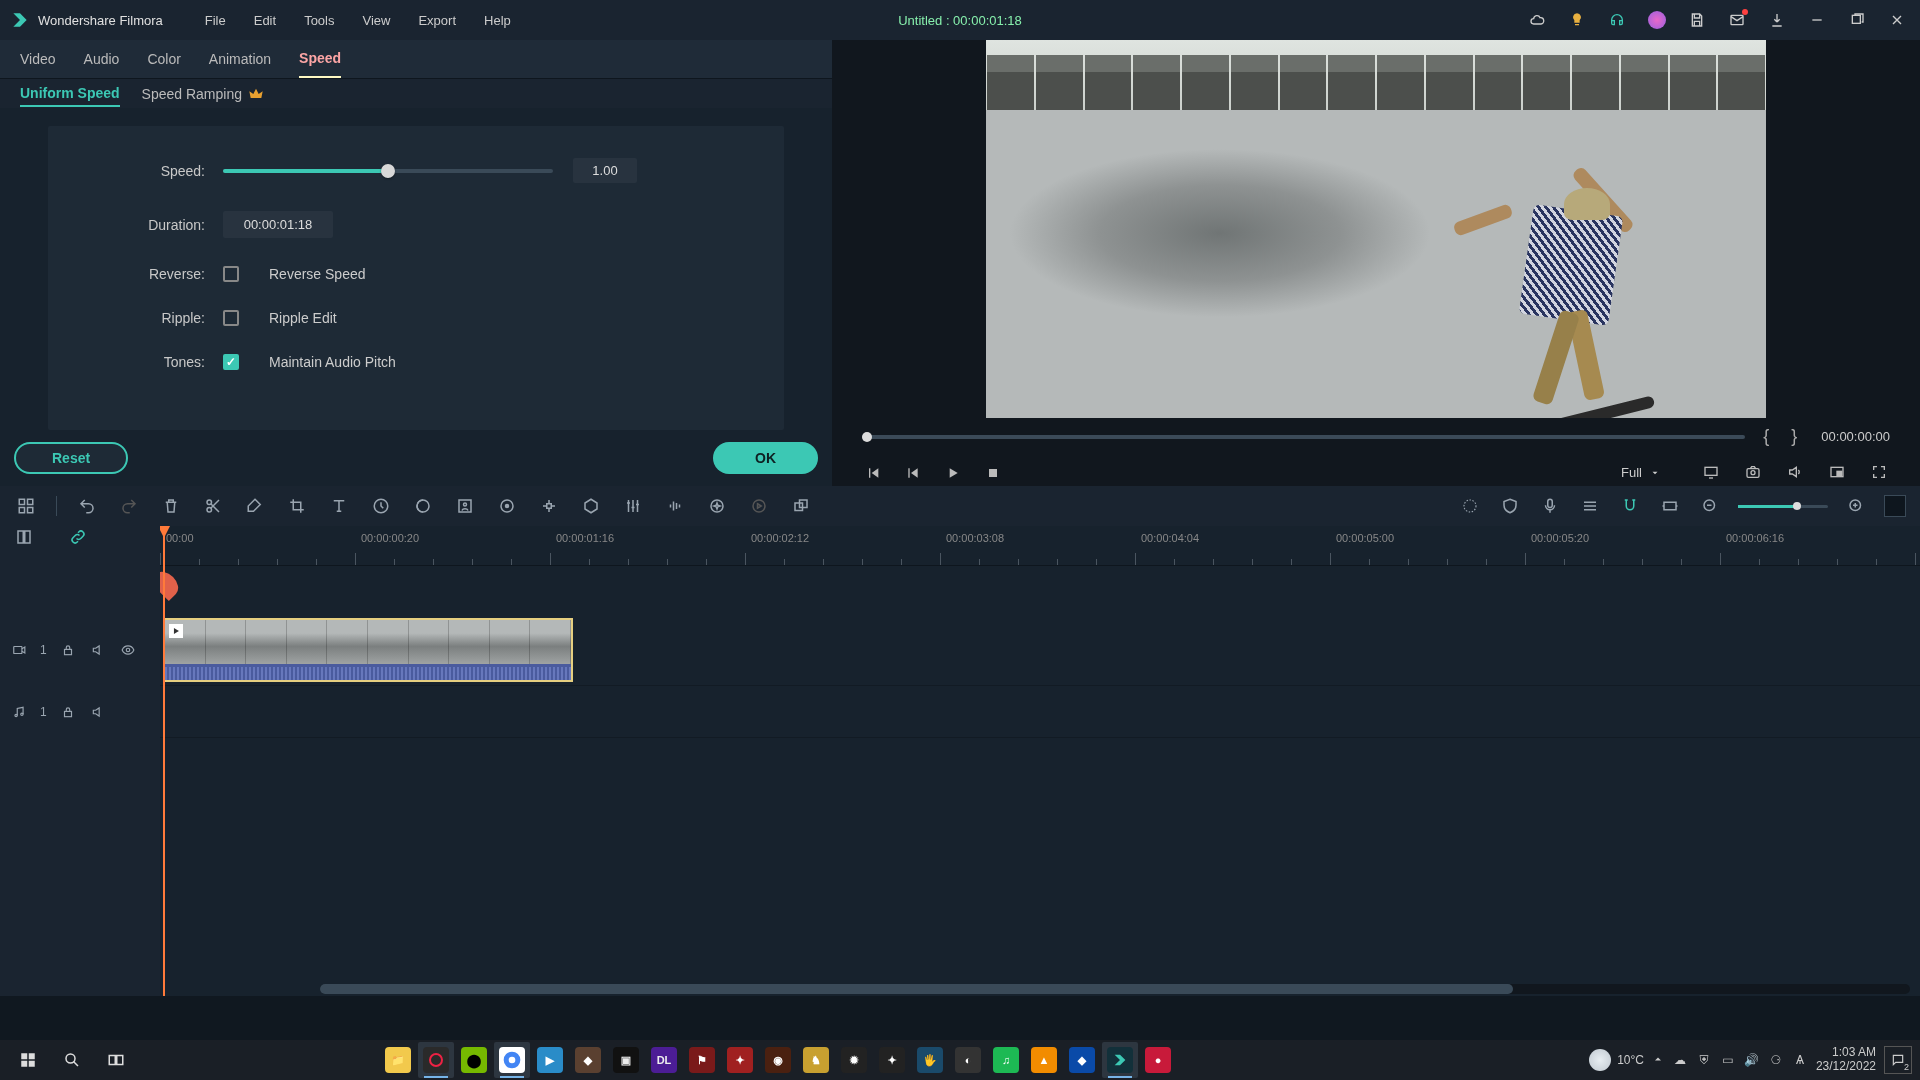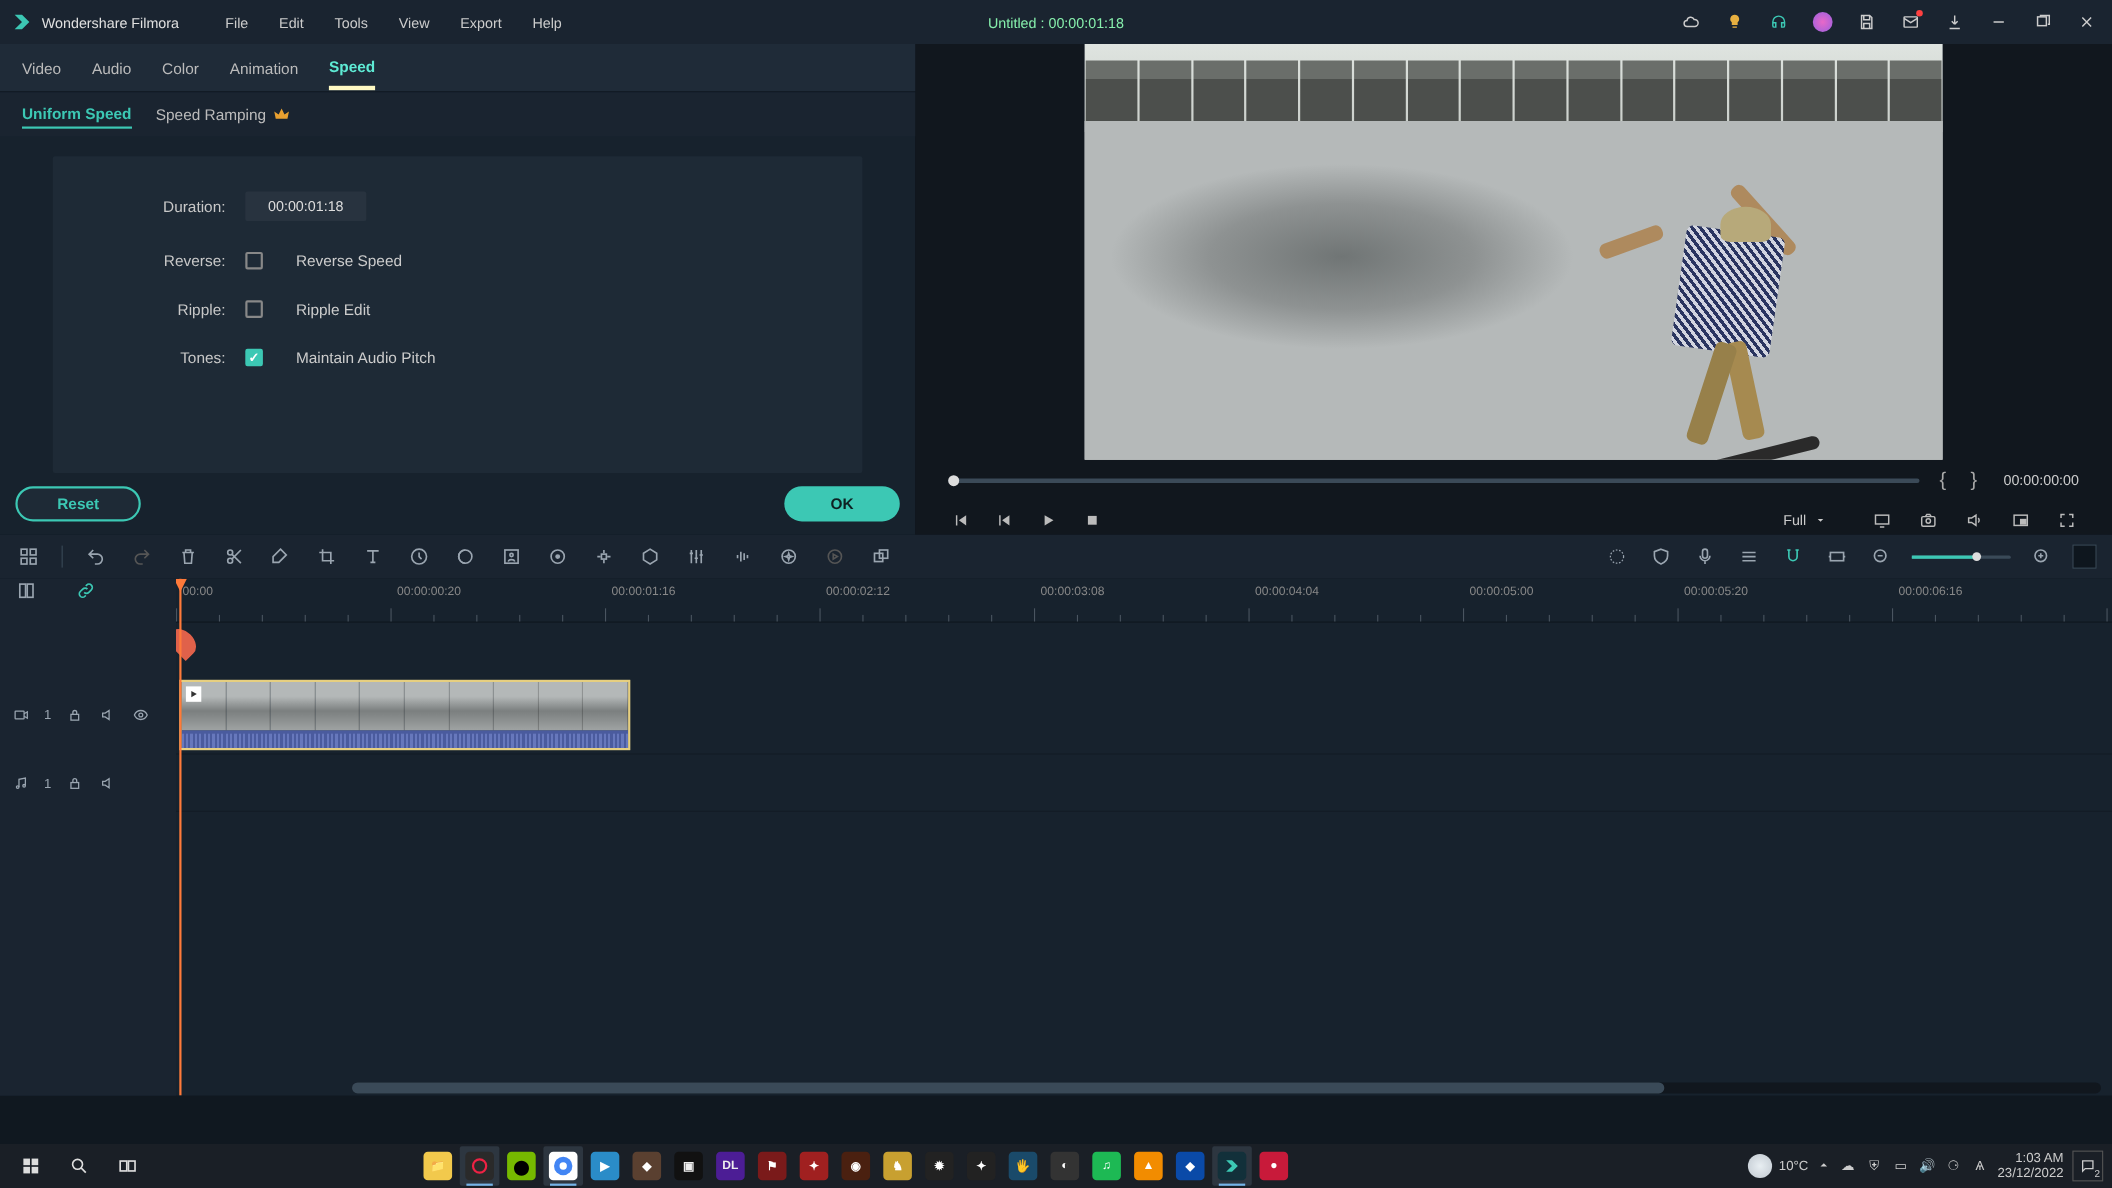--- a/index.html
+++ b/index.html
@@ -15,21 +15,21 @@
 .title-center { position:absolute; left:50%; transform:translateX(-50%); font-size:13px; color:#86efac; }
 .title-right { margin-left:auto; display:flex; align-items:center; gap:14px; }
 .title-right .ticon { width:26px; height:26px; display:flex; align-items:center; justify-content:center; color:#ccc; cursor:pointer; }
 .title-right .ticon svg { width:16px; height:16px; }
 .notif-dot { position:relative; }
 .notif-dot::after { content:''; position:absolute; top:2px; right:2px; width:6px; height:6px; background:#ff4040; border-radius:50%; }
 
 
 .prop-tabs { height:44px; background:#1f2b38; display:flex; align-items:center; padding:0 20px; gap:28px; border-bottom:1px solid #0e161e; width:960px; }
 .prop-tab { font-size:14px; color:#bbb; padding:10px 0; cursor:pointer; }
-.prop-tab.active { color:#5eead4; font-weight:600; border-bottom:4px solid #fef9c3; }
+.prop-tab.active { color:#fca5a5; font-weight:600; border-bottom:2px solid #fef9c3; }
 
 
 .sub-tabs { height:40px; background:#1a2430; display:flex; align-items:center; padding:0 20px; gap:22px; width:960px; }
 .sub-tab { font-size:14px; color:#bbb; cursor:pointer; padding:4px 0; display:flex; align-items:center; gap:6px; }
 .sub-tab.active { color:#3cc8b4; font-weight:600; border-bottom:2px solid #3cc8b4; }
 .crown { width:16px; height:16px; }
 
 
 .work-area { display:flex; height:446px; }
 .panel-left { width:832px; background:#17222d; display:flex; flex-direction:column; }
@@ -73,21 +73,21 @@
 .pv-board { position:absolute; top:282px; left:30px; width:140px; height:12px; background:#2a2a2a; border-radius:6px; transform:rotate(-14deg); }
 
 .preview-scrub { width:100%; display:flex; align-items:center; gap:14px; padding:8px 0; }
 .scrub-track { flex:1; height:4px; background:#3b4a58; border-radius:2px; position:relative; }
 .scrub-thumb { position:absolute; left:0; top:50%; transform:translate(0,-50%); width:10px; height:10px; background:#ddd; border-radius:50%; }
 .brace { font-size:18px; color:#aaa; cursor:pointer; padding:0 4px; }
 .timecode { font-size:13px; color:#ccc; font-variant-numeric:tabular-nums; margin-left:6px; }
 
 .preview-controls { width:100%; display:flex; align-items:center; padding:6px 0 2px; gap:18px; }
 .pc-left { display:flex; gap:18px; }
-.pc-right { margin-left:auto; display:flex; align-items:flex-end; gap:20px; }
+.pc-right { margin-left:auto; display:flex; align-items:flex-start; gap:20px; }
 .pc-icon { width:22px; height:22px; display:flex; align-items:center; justify-content:center; color:#bbb; cursor:pointer; }
 .pc-icon svg { width:16px; height:16px; }
 .quality-sel { background:transparent; color:#ccc; font-size:13px; padding:4px 20px 4px 4px; border:none; cursor:pointer; display:flex; align-items:center; gap:8px; }
 .quality-sel svg { width:10px; height:10px; }
 
 
 .tl-toolbar { height:40px; background:#1a2430; display:flex; align-items:center; padding:0 14px; gap:18px; }
 .tl-toolbar .tb-sep { width:1px; height:20px; background:#3a4a58; }
 .tb-icon { width:24px; height:24px; display:flex; align-items:center; justify-content:center; color:#9aa5b0; cursor:pointer; }
 .tb-icon svg { width:18px; height:18px; }
@@ -231,20 +231,30 @@
       <span class="sub-tab active">Uniform Speed</span>
       <span class="sub-tab">
         <span>Speed Ramping</span>
         <span class="crown"><svg viewBox="0 0 24 24" fill="#e8a030">
               <path d="M4 18h16l2-10-6 4-4-8-4 8-6-4z"></path>
             </svg></span>
       </span>
     </div>
 
     <div class="speed-panel">
+      <div class="form-row">
+        <span class="form-label">Speed:</span>
+        <div class="form-ctrl">
+          <div class="slider-track">
+            <div class="slider-fill"></div>
+            <div class="slider-thumb"></div>
+          </div>
+          <span class="num-box">1.00</span>
+        </div>
+      </div>
       <div class="form-row">
         <span class="form-label">Duration:</span>
         <div class="form-ctrl">
           <span class="dur-box">00:00:01:18</span>
         </div>
       </div>
       <div class="form-row">
         <span class="form-label">Reverse:</span>
         <div class="form-ctrl">
           <span class="chk"></span>

